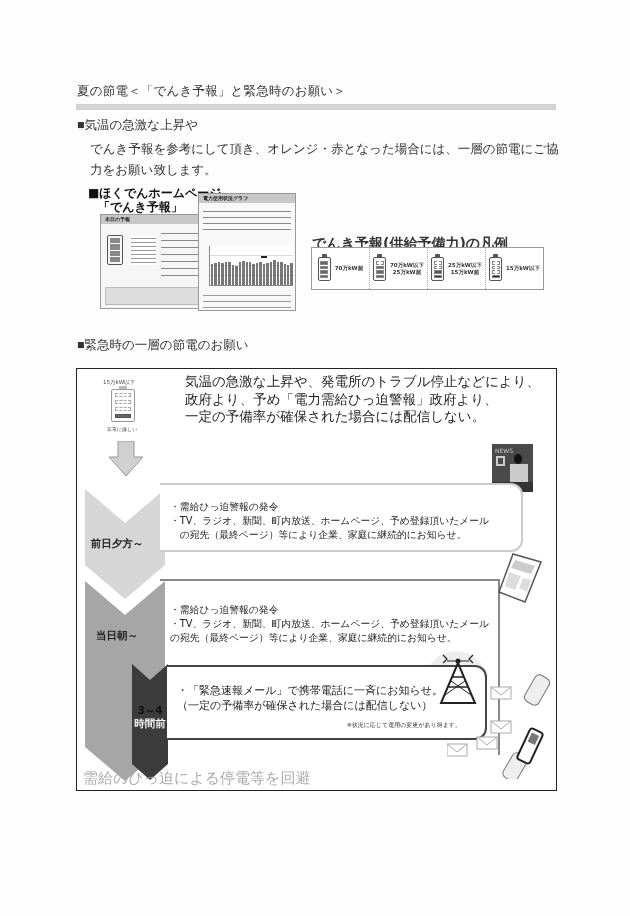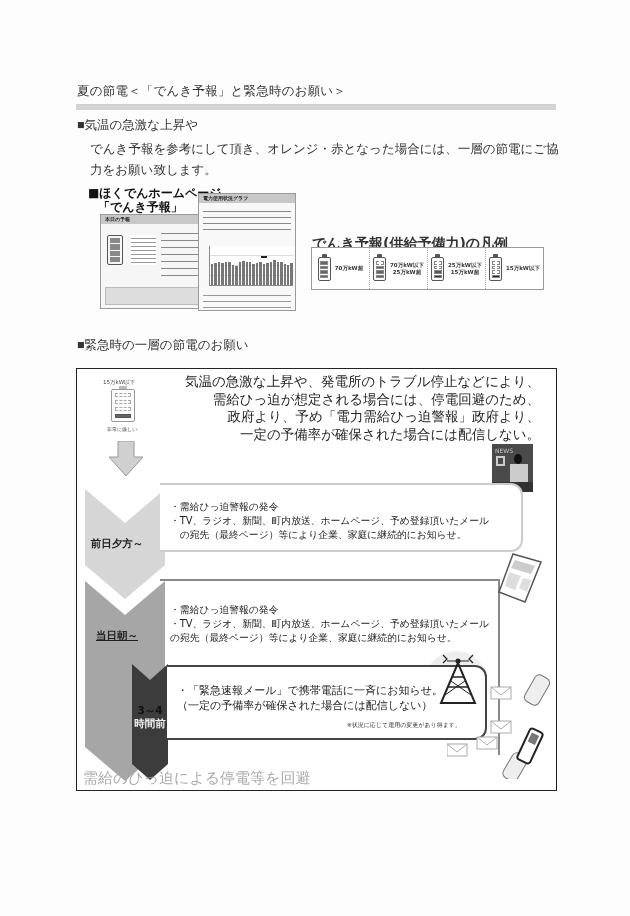--- a/index.html
+++ b/index.html
@@ -32,40 +32,40 @@
   .batt::before { content: ""; position: absolute; top: -4px; left: 3px; width: 5px; height: 3px; background: #555; border-radius: 1px 1px 0 0; }
   .batt i { display: block; height: 3.5px; border: 0.5px solid #888; }
   .batt i.on { background: #666; }
   .batt i.off { background: #fff; border-style: dashed; }
   .leg-text { font-size: 5.5px; font-weight: bold; color: #333; line-height: 7px; font-family: "DejaVu Sans", sans-serif; text-align: center; }
 
   #sec2-heading { left: 77px; top: 337px; font-size: 12.5px; color: #333; }
 
   
   #emergency-box { left: 76px; top: 368px; width: 481px; height: 423px; border: 1.5px solid #222; background: #fff; overflow: hidden; }
-  #intro-text { left: 108px; top: 4px; font-size: 13.5px; line-height: 17.5px; color: #222; font-family: "DejaVu Sans", sans-serif; text-align: right; }
+  #intro-text { left: 108px; top: 4px; font-size: 13.5px; line-height: 17.5px; color: #222; font-family: "DejaVu Sans", sans-serif; }
   #batt-caption-top { left: 26px; top: 10px; font-size: 5.5px; color: #444; font-family: "DejaVu Sans", sans-serif; }
   #batt-caption-bot { left: 30px; top: 57px; font-size: 5px; color: #444; font-family: "DejaVu Sans", sans-serif; }
   #big-batt { left: 34px; top: 20px; width: 24px; height: 33px; border: 1.5px solid #999; border-radius: 2px; background: #fdfdfd; }
   #big-batt::before { content:""; position:absolute; top:-4px; left:7px; width:8px; height:3px; background:#bbb; }
   #big-batt .seg { position: absolute; left: 3px; width: 16px; height: 4px; border: 1px dashed #aaa; }
   #big-batt .seg.on { background: #666; border: 1px solid #555; }
 
   #down-arrow { left: 32px; top: 72px; }
 
   #news-icon { left: 415px; top: 75px; width: 41px; height: 48px; background: #4a4a4a; }
 
   
   .chev { position: absolute; }
   #chev1 { left: 8px; top: 120px; }
   #chev2 { left: 8px; top: 212px; }
   #chev3 { left: 55px; top: 295px; }
   .chev-label { position: absolute; font-family: "DejaVu Sans", sans-serif; font-weight: bold; font-size: 10.5px; color: #222; text-align: center; }
   #lbl1 { left: 10px; top: 168px; width: 60px; }
-  #lbl2 { left: 10px; top: 260px; width: 60px; text-decoration: underline; }
+  #lbl2 { left: 10px; top: 260px; width: 60px; }
   #lbl3 { left: 56px; top: 335px; width: 34px; line-height: 13px; color: #111; font-size: 10.5px; }
 
   .card { position: absolute; background: #fff; font-family: "DejaVu Sans", sans-serif; font-size: 9.8px; line-height: 14px; color: #222; }
   #card1 { left: 83px; top: 114px; width: 363px; height: 69px; border: 2px solid #ccc; border-left: none; border-radius: 0 12px 12px 0; padding: 15px 0 0 10px; }
   #card2 { left: 83px; top: 210px; width: 340px; height: 88px; border-top: 2px solid #888; border-right: 2px solid #888; padding: 22px 0 0 10px; background: transparent; }
   #card3 { left: 90px; top: 296px; width: 320px; height: 75px; border: 2px solid #444; border-left: none; border-radius: 0 12px 12px 0; padding: 16px 0 0 10px; background: #fff; }
   #card3 .line { font-size: 11px; line-height: 15px; }
   #card3 .note { position: absolute; right: 24px; bottom: 6px; font-size: 6px; color: #333; }
 
   #footer-text { left: 6px; top: 400px; font-size: 15px; color: #aaa; font-family: "DejaVu Sans", sans-serif; }
@@ -188,21 +188,20 @@
     <span class="seg on" style="top:24px"></span>
   </div>
   <div id="batt-caption-bot" class="abs">非常に厳しい</div>
 
   <svg id="down-arrow" class="abs" width="34" height="36" viewBox="0 0 34 36">
     <polygon points="9,0 25,0 25,16 34,16 17,35 0,16 9,16" fill="#d0d0d0" stroke="#999" stroke-width="1"></polygon>
   </svg>
 
   <div id="intro-text" class="abs">
     <div>気温の急激な上昇や、発電所のトラブル停止などにより、</div>
-    <div>需給ひっ迫が想定される場合には、停電回避のため、</div>
     <div>政府より、予め「電力需給ひっ迫警報」政府より、</div>
     <div>一定の予備率が確保された場合には配信しない。</div>
   </div>
 
   <div id="news-icon" class="abs">
     <div style="position:absolute;left:3px;top:3px;font-size:6px;color:#ccc;font-family:'DejaVu Sans',sans-serif;">NEWS</div>
     <div style="position:absolute;left:4px;top:12px;width:9px;height:10px;border:2px solid #ccc;"></div>
     <div style="position:absolute;left:22px;top:10px;width:8px;height:10px;background:#111;border-radius:50%;"></div>
     <div style="position:absolute;left:18px;top:20px;width:18px;height:22px;background:#ccc;"></div>
     <div style="position:absolute;left:0;top:38px;width:41px;height:10px;background:#333;"></div>

